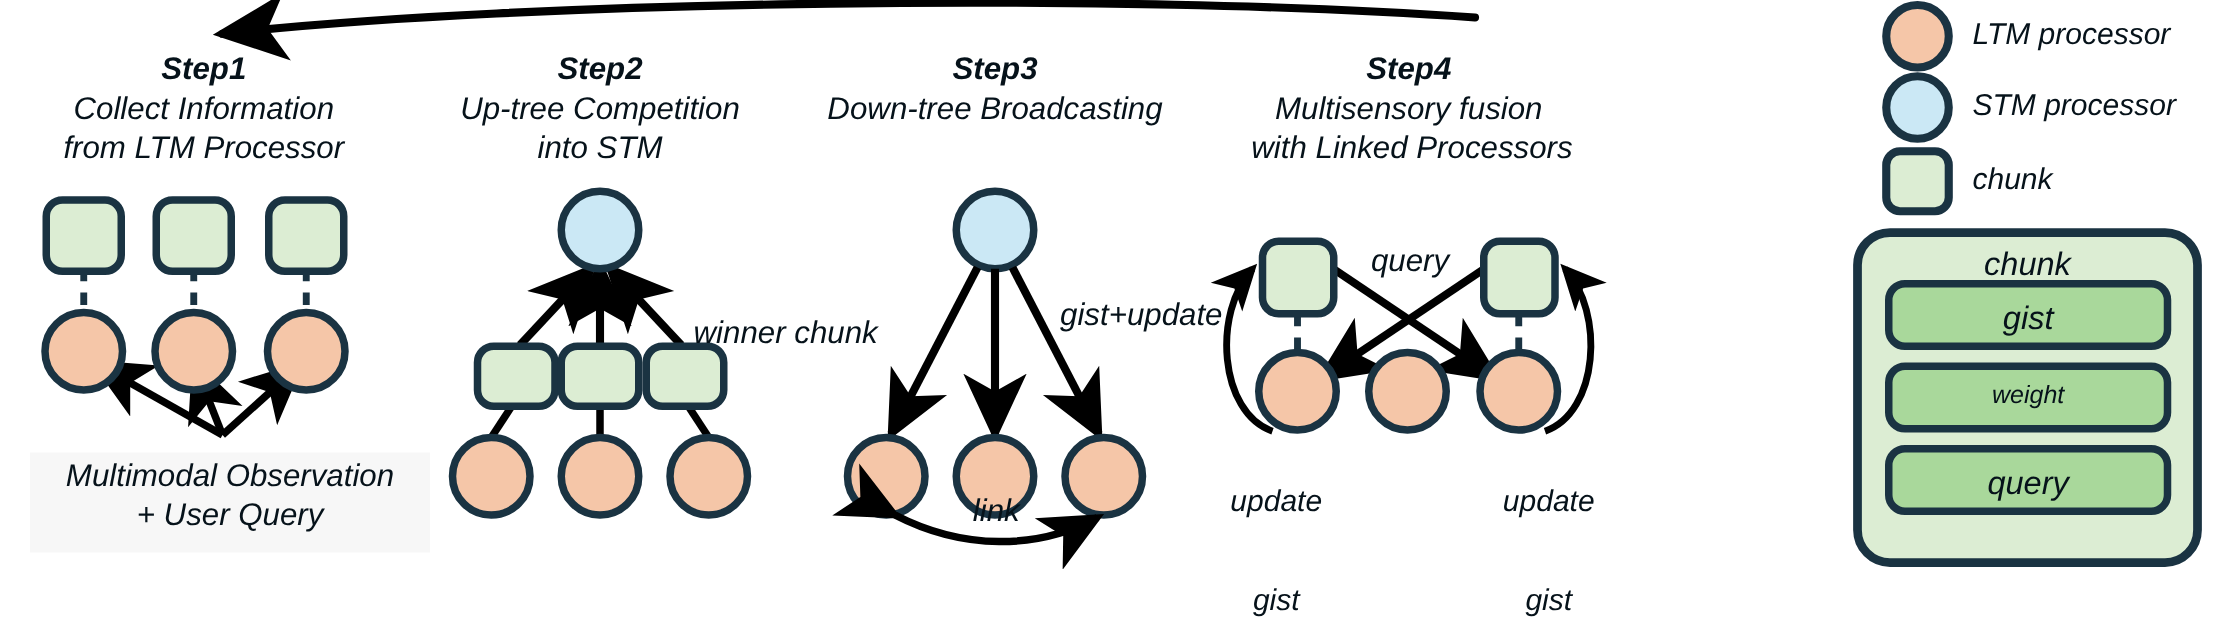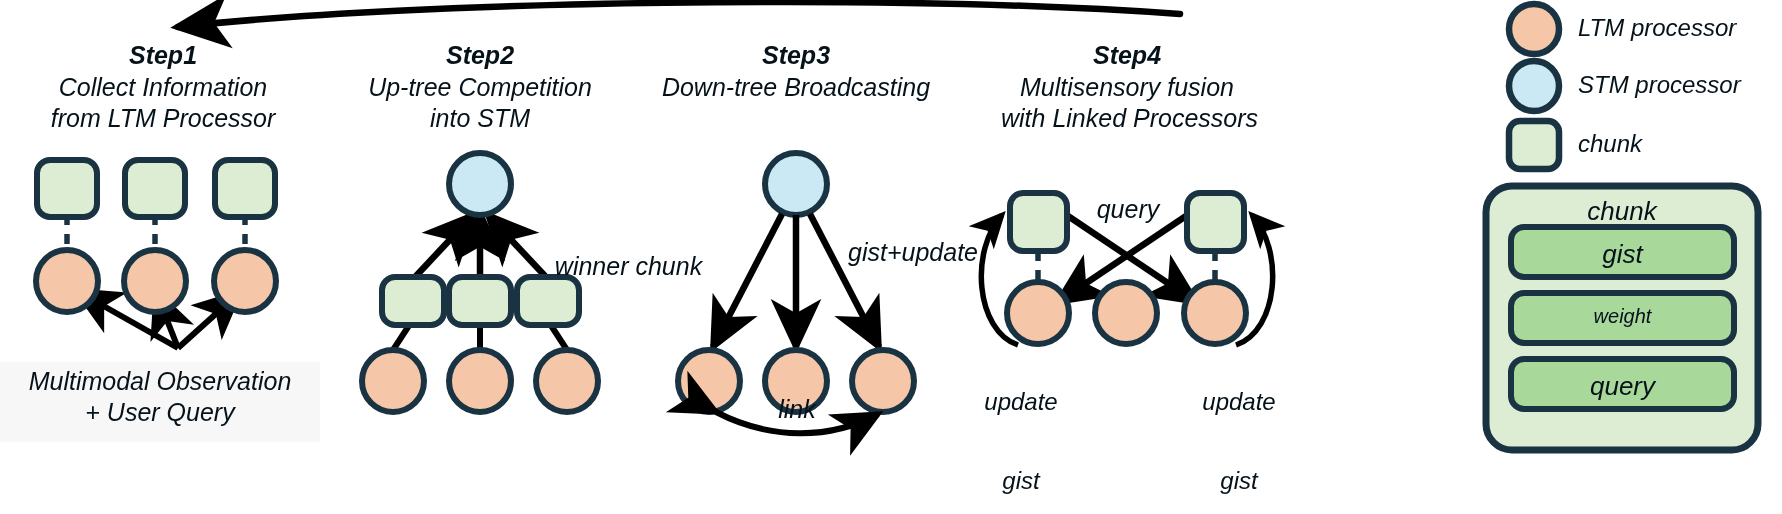--- a/index.html
+++ b/index.html
@@ -6,21 +6,21 @@
   body{width:1782px;height:514px;position:relative;overflow:hidden;
        font-family:"Liberation Sans","DejaVu Sans",sans-serif;color:#06121a;}
   #stage{position:absolute;inset:0;width:1452px;height:514px;font-style:italic;}
   svg.layer{position:absolute;left:0;top:0;width:1782px;height:514px;overflow:visible;}
   .txt{position:absolute;white-space:pre;line-height:1.18;}
   .step-title{font-weight:bold;font-size:25px;text-align:center;}
   .step-sub{font-size:25px;text-align:center;}
   .edge-label{font-size:25px;text-align:center;}
   .small-label{font-size:24px;text-align:center;line-height:1.1;}
   .obs-box{position:absolute;background:#f7f7f7;text-align:center;font-size:25px;
-           line-height:1.25;padding:4px 6px;box-sizing:border-box;}
+           line-height:1.25;padding:4px 6px;box-sizing:border-box;margin-left:24px;}
   .legend-label{position:absolute;font-size:24px;white-space:nowrap;}
 </style>
 </head>
 <body>
 
 <div id="stage">
 
   <svg class="layer" viewBox="0 0 1782 514">
     <defs>
       <marker id="ah" markerWidth="9" markerHeight="9" refX="7.4" refY="4.5" orient="auto" markerUnits="strokeWidth">

